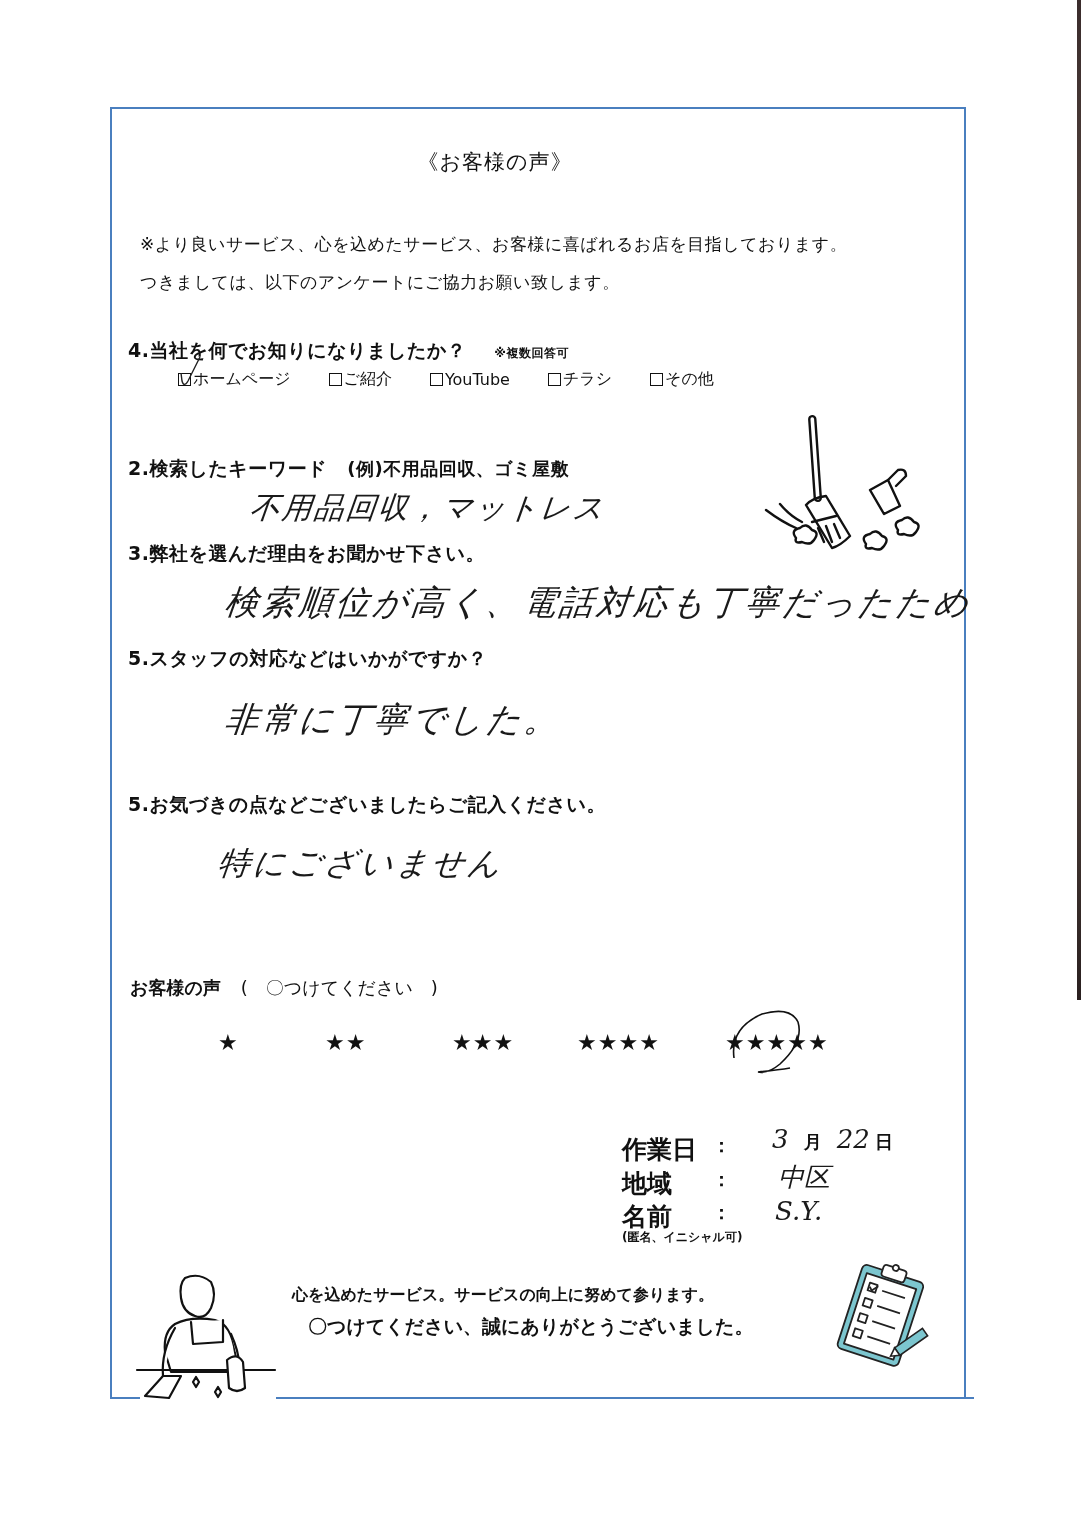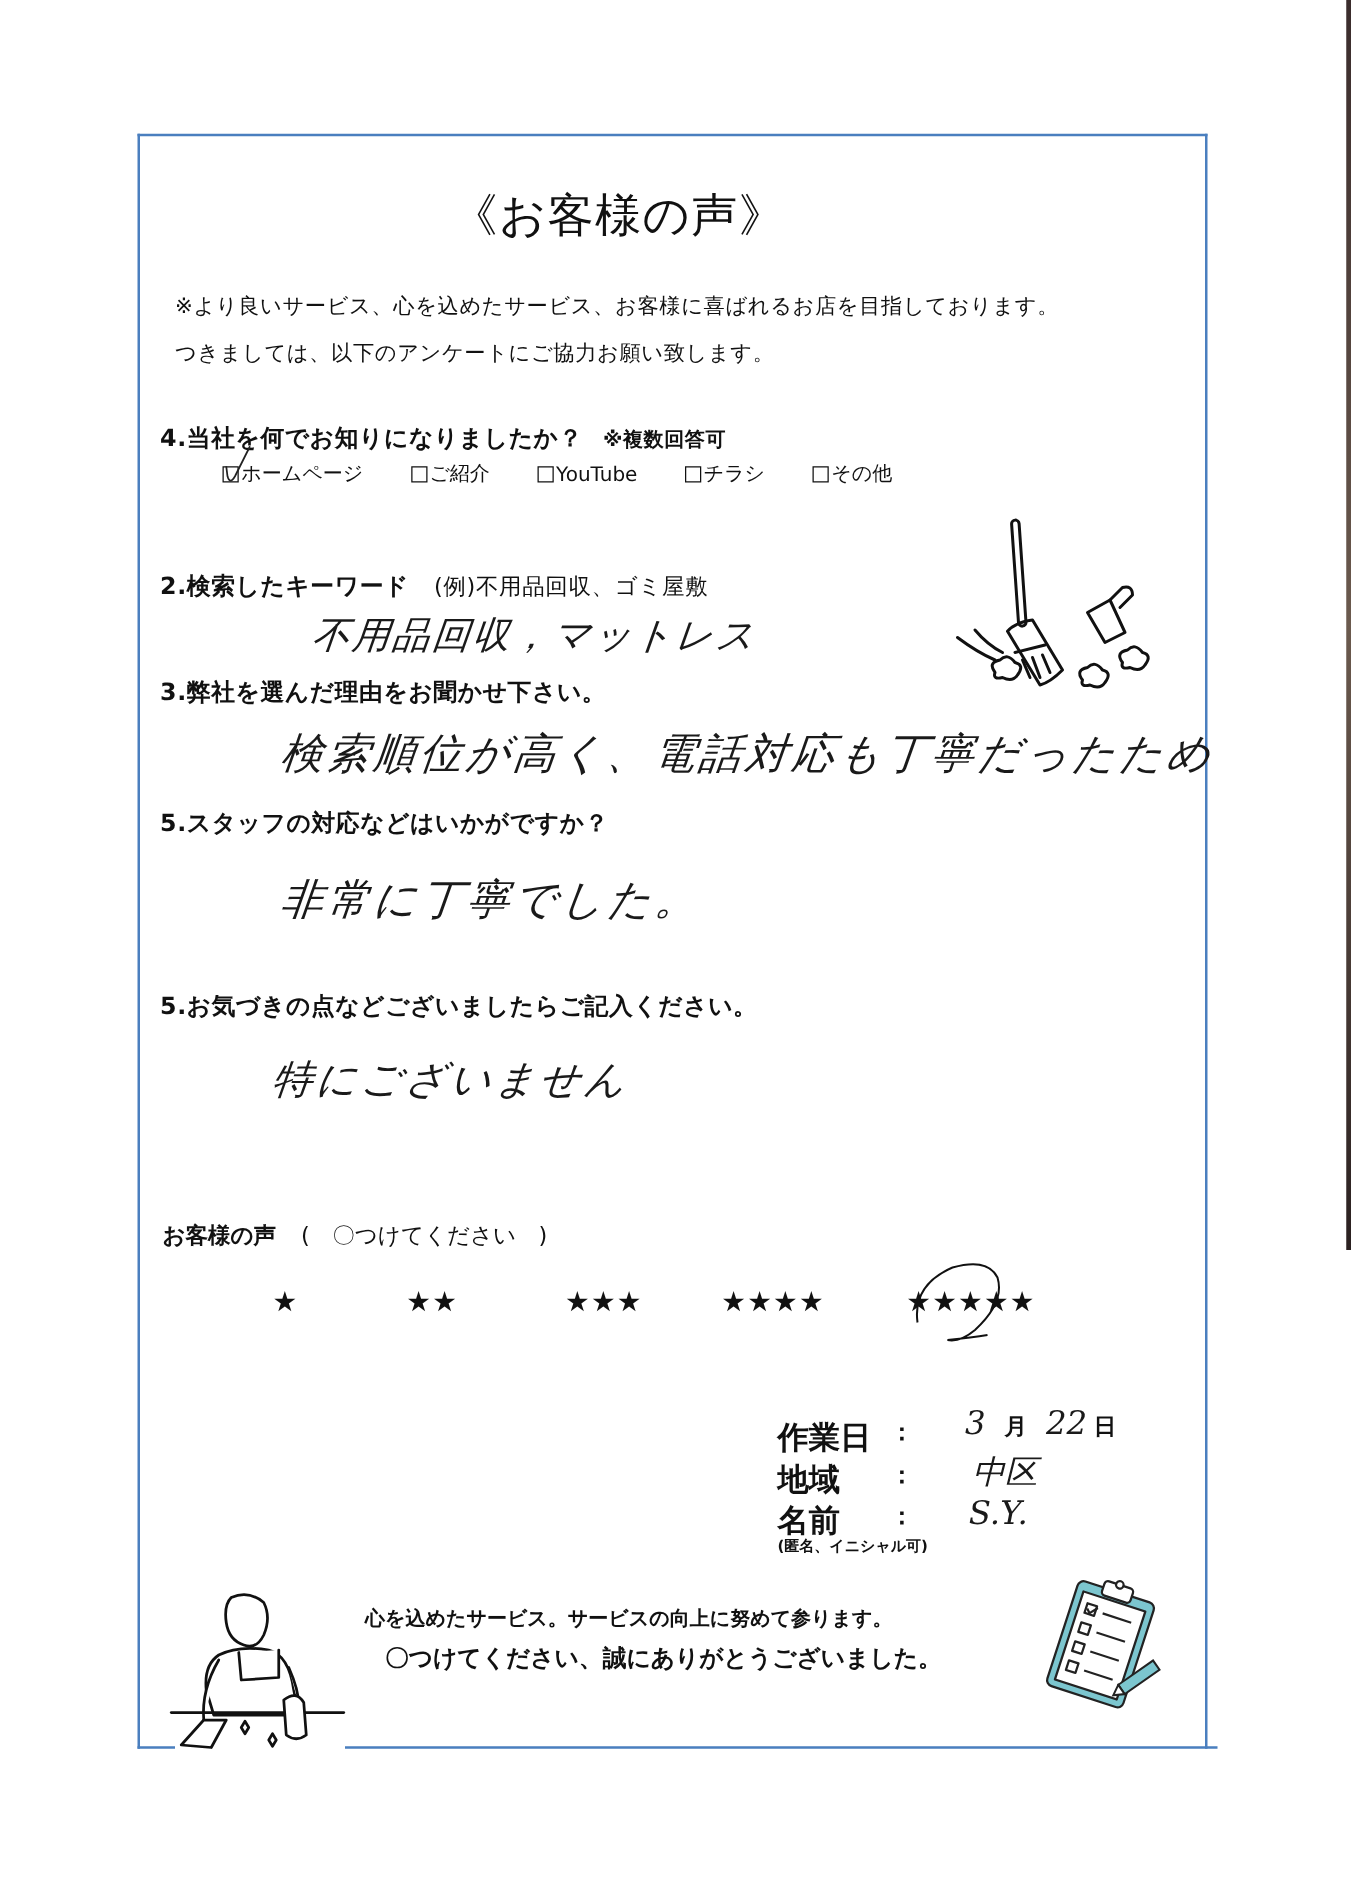--- a/index.html
+++ b/index.html
@@ -11,25 +11,25 @@
     position: absolute; left: 1077px; top: 0; width: 4px; height: 1000px;
     background: linear-gradient(to bottom, #3a2c2c, #6b5a4e 50%, #2a2020);
   }
   .frame {
     position: absolute; left: 110px; top: 107px; width: 856px; height: 1292px;
     border: 2px solid #4a7fbf; border-bottom: none; box-sizing: border-box;
   }
   .frame-bottom-left { position: absolute; left: 110px; top: 1397px; width: 30px; height: 2px; background: #4a7fbf; }
   .frame-bottom-right { position: absolute; left: 276px; top: 1397px; width: 698px; height: 2px; background: #4a7fbf; }
   .abs { position: absolute; white-space: nowrap; }
-  .title { left: 0; width: 990px; top: 148px; text-align: center; font-size: 37px; letter-spacing: 1px; }
+  .title { left: 0; width: 990px; top: 148px; text-align: center; font-size: 21px; letter-spacing: 1px; }
   .intro { left: 140px; font-size: 17px; letter-spacing: 0.5px; }
   .q { left: 128px; font-size: 19px; font-weight: bold; letter-spacing: 0.5px; }
-  .q .note { font-size: 16px; margin-left: 16px; }
-  .q .example { font-weight: normal; font-size: 18px; margin-left: 20px; }
+  .q .note { font-size: 12px; margin-left: 28px; }
+  .q .example { font-weight: bold; font-size: 18px; margin-left: 20px; }
   .opts { left: 178px; top: 369px; font-size: 16px; display: flex; gap: 0; }
   .opt { display: inline-flex; align-items: center; margin-right: 38px; position: relative; }
   .box { display: inline-block; width: 11px; height: 11px; border: 1.4px solid #111; margin-right: 2px; }
   .check-mark { position: absolute; left: -2px; top: -14px; width: 30px; height: 36px; }
   .hand { font-family: "DejaVu Serif", "Liberation Serif", serif; font-style: italic; color: #1a1a1a; font-weight: normal; }
   .a2 { left: 250px; top: 488px; font-size: 30px; letter-spacing: 2px; transform: skewX(-6deg); }
   .a3 { left: 225px; top: 580px; font-size: 34px; letter-spacing: 3px; transform: skewX(-6deg); }
   .a4 { left: 225px; top: 697px; font-size: 34px; letter-spacing: 3px; transform: skewX(-6deg); }
   .a5 { left: 218px; top: 842px; font-size: 32px; letter-spacing: 3px; transform: skewX(-6deg); }
   .rating-label { left: 130px; top: 976px; font-size: 18px; font-weight: bold; }

